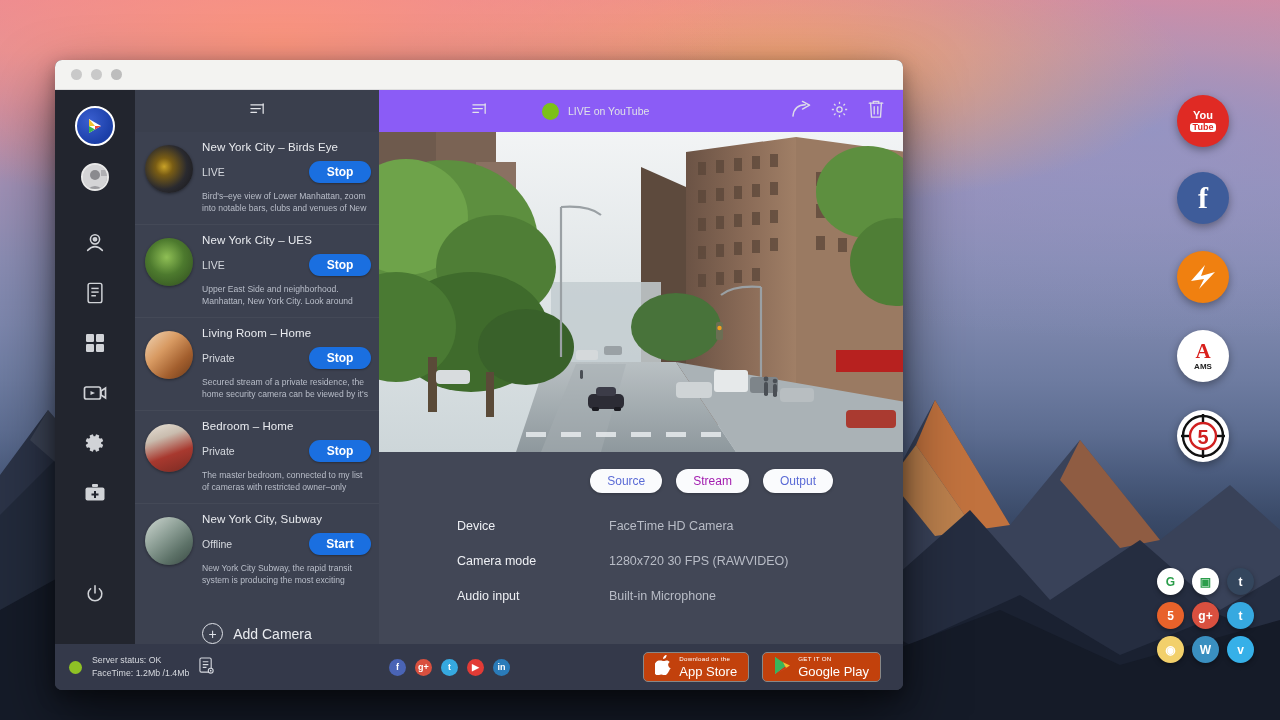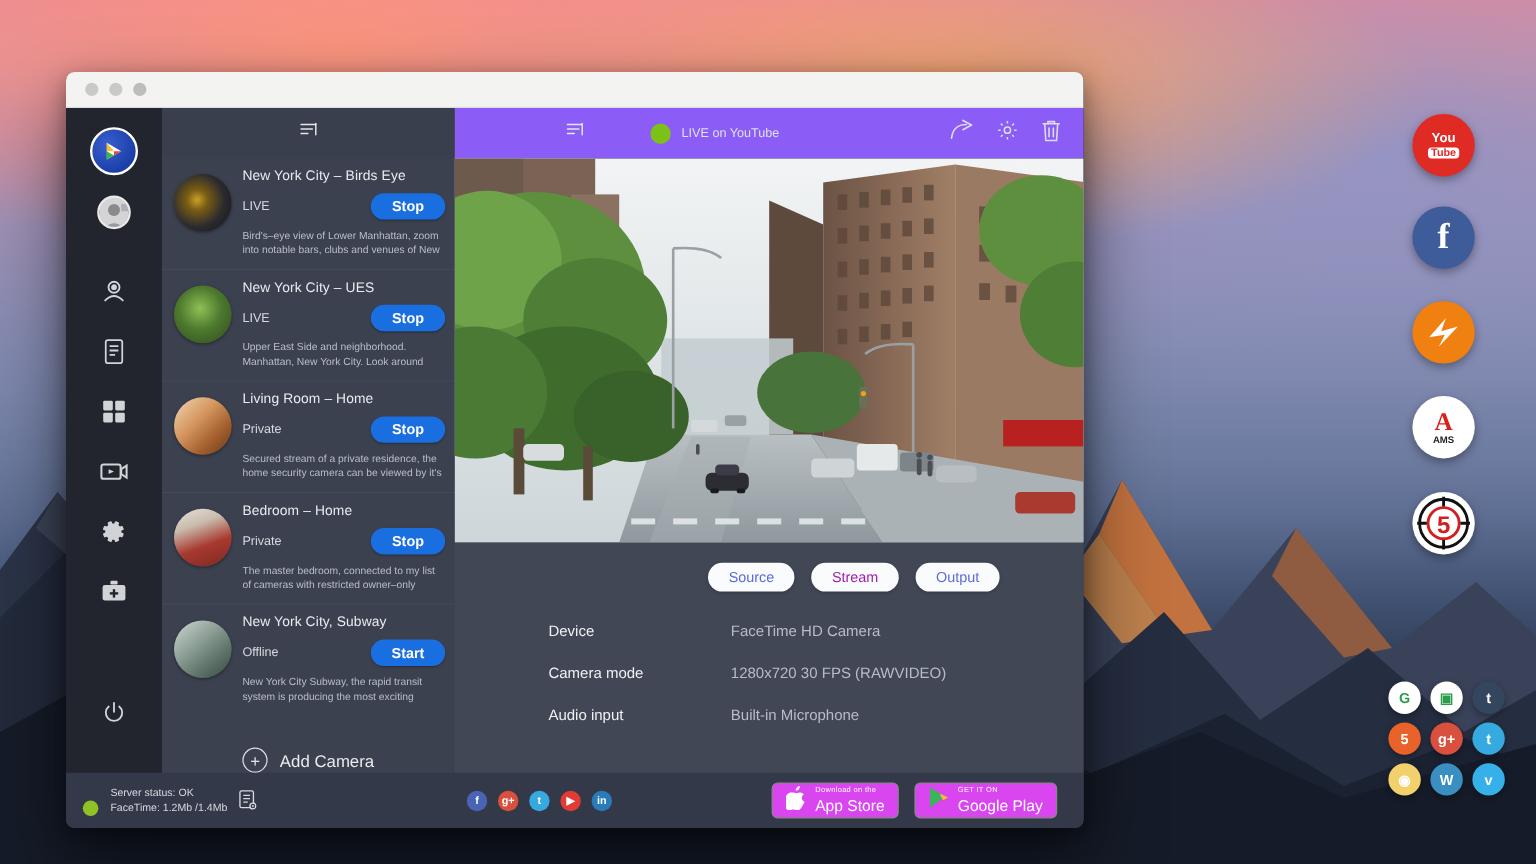--- a/index.html
+++ b/index.html
@@ -152,32 +152,32 @@
   #specs { padding: 26px 0 0 78px; }
   .spec-row { display: flex; margin-bottom: 21px; }
   .spec-k { width: 152px; color: #eef0f4; font-size: 12.5px; }
   .spec-v { color: #b8bcc6; font-size: 12.5px; }
 
   
   #statusbar {
     height: 46px; flex: 0 0 46px; background: #34394a;
     display: flex; align-items: center; padding: 0 14px;
   }
-  #srv { display: flex; align-items: flex-end; gap: 10px; width: 310px; }
+  #srv { display: flex; align-items: center; gap: 10px; width: 310px; }
   #srv-dot { width: 13px; height: 13px; border-radius: 50%; background: #8fc225; }
   #srv-txt { color: #d6d9df; font-size: 8.8px; line-height: 1.45; }
   #social { display: flex; gap: 9px; flex: 1; justify-content: flex-start; padding-left: 10px; }
   .soc {
     width: 17px; height: 17px; border-radius: 50%; display: flex;
     align-items: center; justify-content: center; color: #fff;
     font-size: 9px; font-weight: bold; cursor: pointer;
   }
   #badges { display: flex; gap: 13px; padding-right: 8px; }
   .store-badge {
-    height: 30px; background: #d946ef; border: 1px solid #888; border-radius: 5px;
+    height: 30px; background: #c2410c; border: 1px solid #888; border-radius: 5px;
     display: flex; align-items: center; gap: 7px; padding: 0 11px; cursor: pointer;
   }
   .store-txt { display: flex; flex-direction: column; line-height: 1; }
   .store-small { color: #fff; font-size: 6.2px; letter-spacing: .3px; }
   .store-big { color: #fff; font-size: 13px; margin-top: 2px; }
 
   
   .dock-ico {
     position: absolute; border-radius: 50%; display: flex;
     align-items: center; justify-content: center; cursor: pointer;

